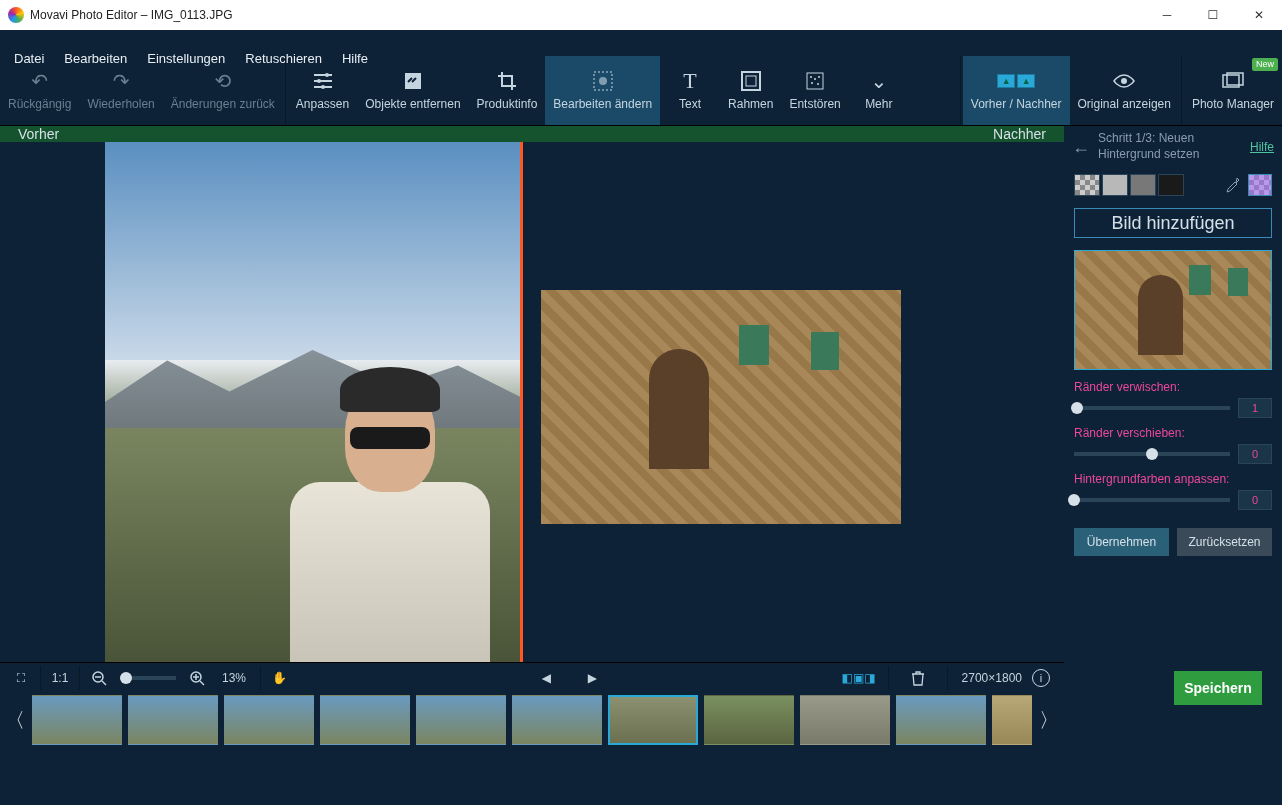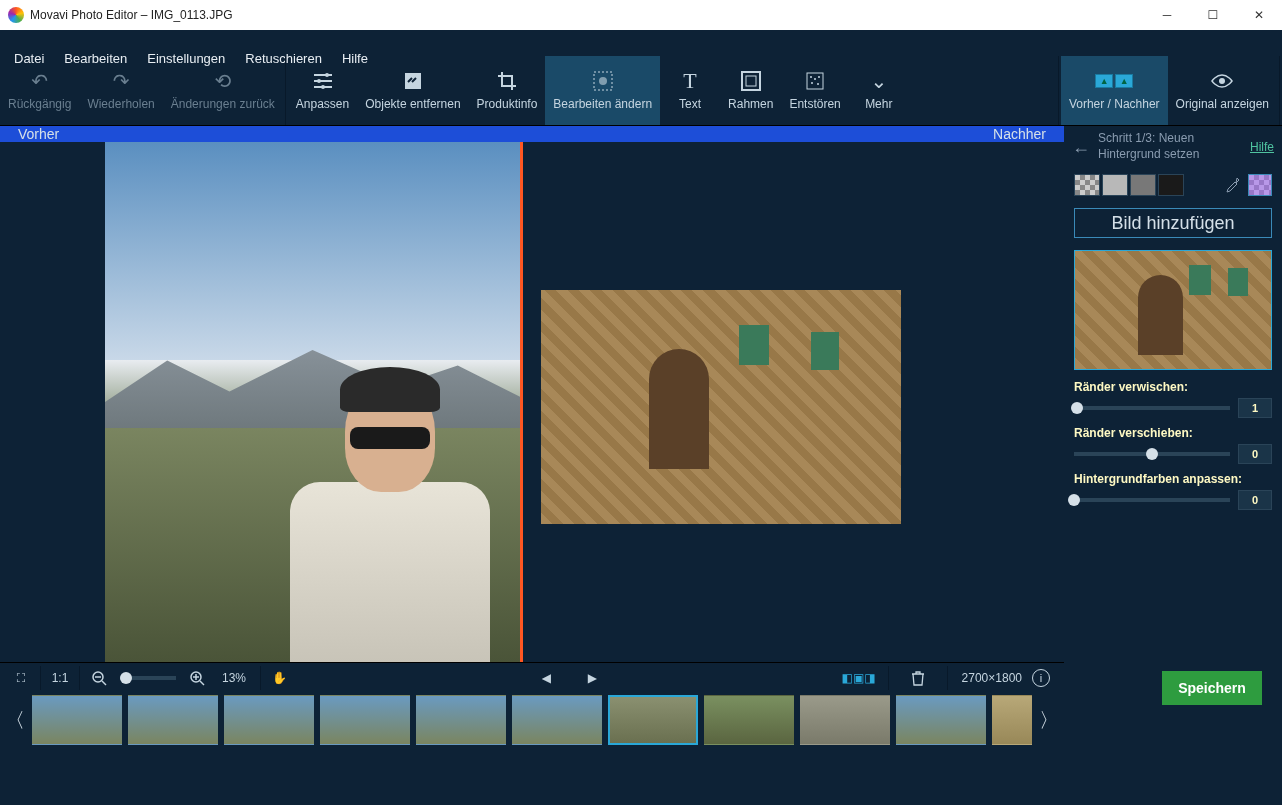--- a/index.html
+++ b/index.html
@@ -24,21 +24,21 @@
 .tspacer { flex: 1; }
 .tsep { width: 1px; background: #08192a; margin: 0 2px; }
 .new-badge { position: absolute; top: 2px; right: 4px; background: #4caf50; color: #fff; font-size: 9px; padding: 1px 4px; border-radius: 2px; }
 .tbtn.rel { position: relative; }
 .bn-icons { display:flex; gap:2px; }
 .bn-icons span { width:18px; height:14px; background:#2aa8d8; border:1px solid #1a7aa0; display:flex; align-items:center; justify-content:center; font-size:9px; color:#064; }
 
 
 .main { display: flex; height: 595px; }
 .canvas-area { flex: 1; background: #08192a; display: flex; flex-direction: column; position: relative; }
-.canvas-header { height: 30px; display: flex; justify-content: space-between; align-items: center; padding: 0 18px; font-size: 14px; color: #d5e0e8; background:#1d4ed8; }
+.canvas-header { height: 30px; display: flex; justify-content: space-between; align-items: center; padding: 0 18px; font-size: 14px; color: #d5e0e8; background:#14532d; }
 .canvas-content { flex: 1; display: flex; position: relative; background: #0d2236; }
 .img-before { width: 415px; height: 520px; margin-left: 105px; background: linear-gradient(to bottom, #6b9fc8 0%, #a8c4de 25%, #e8ecf0 42%, #7a8a6c 55%, #5a6a4c 100%); position: relative; overflow: hidden; }
 .divider-line { width: 3px; background: #ff5722; height: 520px; }
 .img-after { width: 360px; height: 234px; margin-left: 18px; margin-top: 148px; background: linear-gradient(135deg, #b89968 0%, #8a7050 50%, #6b5438 100%); position: relative; overflow: hidden; }
 
 
 .sky { position:absolute; top:0; left:0; right:0; height:42%; background: linear-gradient(#5a8fc0, #c8d8e8); }
 .mountains { position:absolute; top:38%; left:0; right:0; height:20%; background: linear-gradient(#8a949c, #6a7478); clip-path: polygon(0 60%, 15% 20%, 30% 50%, 50% 10%, 70% 45%, 85% 25%, 100% 55%, 100% 100%, 0 100%); }
 .ground { position:absolute; bottom:0; left:0; right:0; height:45%; background: linear-gradient(#7a8560, #4a5438); }
 .person { position:absolute; bottom:0; right:20px; width:220px; height:320px; }
@@ -58,21 +58,21 @@
 .rp-help { color: #4fc3a0; text-decoration: underline; margin-left: auto; font-size:12px; }
 .rp-swatches { display: flex; gap: 2px; padding: 6px 10px; align-items:center; }
 .swatch { width: 26px; height: 22px; border: 1px solid #2a4458; }
 .sw-trans { background: repeating-conic-gradient(#888 0 25%, #ccc 0 50%) 0 0/10px 10px; }
 .sw-lgray { background:#b8b8b8; } .sw-gray { background:#787878; } .sw-dark { background:#1a1a1a; }
 .rp-tools { margin-left:auto; display:flex; gap:4px; }
 .rp-tool { width:24px; height:22px; display:flex; align-items:center; justify-content:center; color:#8a9cb0; }
 .rp-tool.purple { background: repeating-conic-gradient(#9878c8 0 25%, #b898e8 0 50%) 0 0/10px 10px; border:1px solid #3a8ab8; }
 .rp-btn { margin: 6px 10px; height: 30px; border: 1px solid #3a8ab8; background: transparent; color: #d5e0e8; font-size: 18px; display:flex; align-items:center; justify-content:center; }
 .rp-preview { margin: 6px 10px; height: 120px; border: 1px solid #2aa8d8; background: linear-gradient(135deg, #b89968, #8a7050); position:relative; overflow:hidden; }
-.rp-slider-row { padding: 4px 10px; font-size: 12px; color:#fef9c3;font-weight:bold; }
+.rp-slider-row { padding: 4px 10px; font-size: 12px; color:#ec4899; }
 .rp-slider-wrap { display:flex; align-items:center; gap:8px; margin-top:4px; }
 .rp-slider { flex:1; height:4px; background:#2a4458; position:relative; }
 .rp-slider-fill { position:absolute; left:0; top:0; bottom:0; background:#2aa8d8; }
 .rp-thumb { position:absolute; top:-4px; width:12px; height:12px; background:#d5e0e8; border-radius:50%; transform:translateX(-50%); }
 .rp-val { width:34px; height:20px; background:#1a3448; border:1px solid #2a4458; text-align:center; font-size:11px; line-height:18px; }
 .rp-actions { display:flex; gap:8px; padding: 14px 10px; }
 .rp-act { flex:1; height:28px; background:#2a6078; color:#d5e0e8; font-size:12px; border:none; }
 .rp-act.secondary { background:#3a4a58; }
 
 
@@ -81,21 +81,21 @@
 .bb-sep { width:1px; height:24px; background:#08192a; margin:0 4px; }
 .bb-slider { width:56px; height:4px; background:#2a4458; position:relative; margin:0 6px; }
 .bb-slider .t { position:absolute; left:0; top:-4px; width:12px; height:12px; background:#d5e0e8; border-radius:50%; }
 .bb-info { margin-left:auto; display:flex; align-items:center; gap:10px; padding-right:8px; }
 
 
 .thumbstrip { height: 58px; background:#0d2236; display:flex; align-items:center; padding:0 4px; gap:6px; position:relative; }
 .ts-arrow { width:22px; height:54px; display:flex; align-items:center; justify-content:center; font-size:20px; color:#d5e0e8; }
 .thumb { width:90px; height:50px; background: linear-gradient(#6a9ac0, #7a8560); border:1px solid transparent; }
 .thumb.selected { border:2px solid #2aa8d8; }
-.save-btn { position:absolute; right:10px; bottom:6px; width:100px; height:34px; background:#2e9c3f; color:#fff; font-size:14px; font-weight:600; border:none; display:flex; align-items:center; justify-content:center; }
+.save-btn { position:absolute; right:10px; bottom:6px; width:88px; height:34px; background:#2e9c3f; color:#fff; font-size:14px; font-weight:600; border:none; display:flex; align-items:center; justify-content:center; }
 
 svg { fill: currentColor; }
 </style>
 </head>
 <body>
 
 <div class="titlebar">
   <div class="icon"></div>
   <span>Movavi Photo Editor – IMG_0113.JPG</span>
   <div class="spacer"></div>
@@ -207,20 +207,30 @@
   <div class="tbtn">
       <span class="ticon">
         <svg width="24" height="16" viewBox="0 0 24 16">
           <path d="M12 2C6 2 2 8 2 8s4 6 10 6 10-6 10-6-4-6-10-6z" fill="none" stroke="currentColor" stroke-width="1.5"></path>
           <circle cx="12" cy="8" r="3"></circle>
         </svg>
       </span>
       <span>Original anzeigen</span>
     </div>
   <div class="tsep"></div>
+  <div class="tbtn rel">
+      <span class="new-badge">New</span>
+      <span class="ticon">
+        <svg width="24" height="20" viewBox="0 0 24 20">
+          <rect x="2" y="4" width="16" height="12" fill="none" stroke="currentColor" stroke-width="1.5"></rect>
+          <rect x="6" y="2" width="16" height="12" fill="none" stroke="currentColor" stroke-width="1.5"></rect>
+        </svg>
+      </span>
+      <span>Photo Manager</span>
+    </div>
 </div>
 
 <div class="main">
   <div class="canvas-area">
     <div class="canvas-header">
       <span>Vorher</span>
       <span>Nachher</span>
     </div>
     <div class="canvas-content">
       <div class="img-before">
@@ -363,17 +373,21 @@
     <div class="rp-slider-row">
       <span>Hintergrundfarben anpassen:</span>
       <div class="rp-slider-wrap">
         <div class="rp-slider">
             <div class="rp-thumb" style="left:0%;"></div>
           </div>
         <div class="rp-val">0</div>
       </div>
     </div>
 
+    <div class="rp-actions">
+      <button class="rp-act">Übernehmen</button>
+      <button class="rp-act secondary">Zurücksetzen</button>
+    </div>
 
     <div style="flex:1;"></div>
     <button class="save-btn" style="position:relative;margin:10px;align-self:flex-end;">Speichern</button>
   </div>
 </div>
 
 </body></html>

